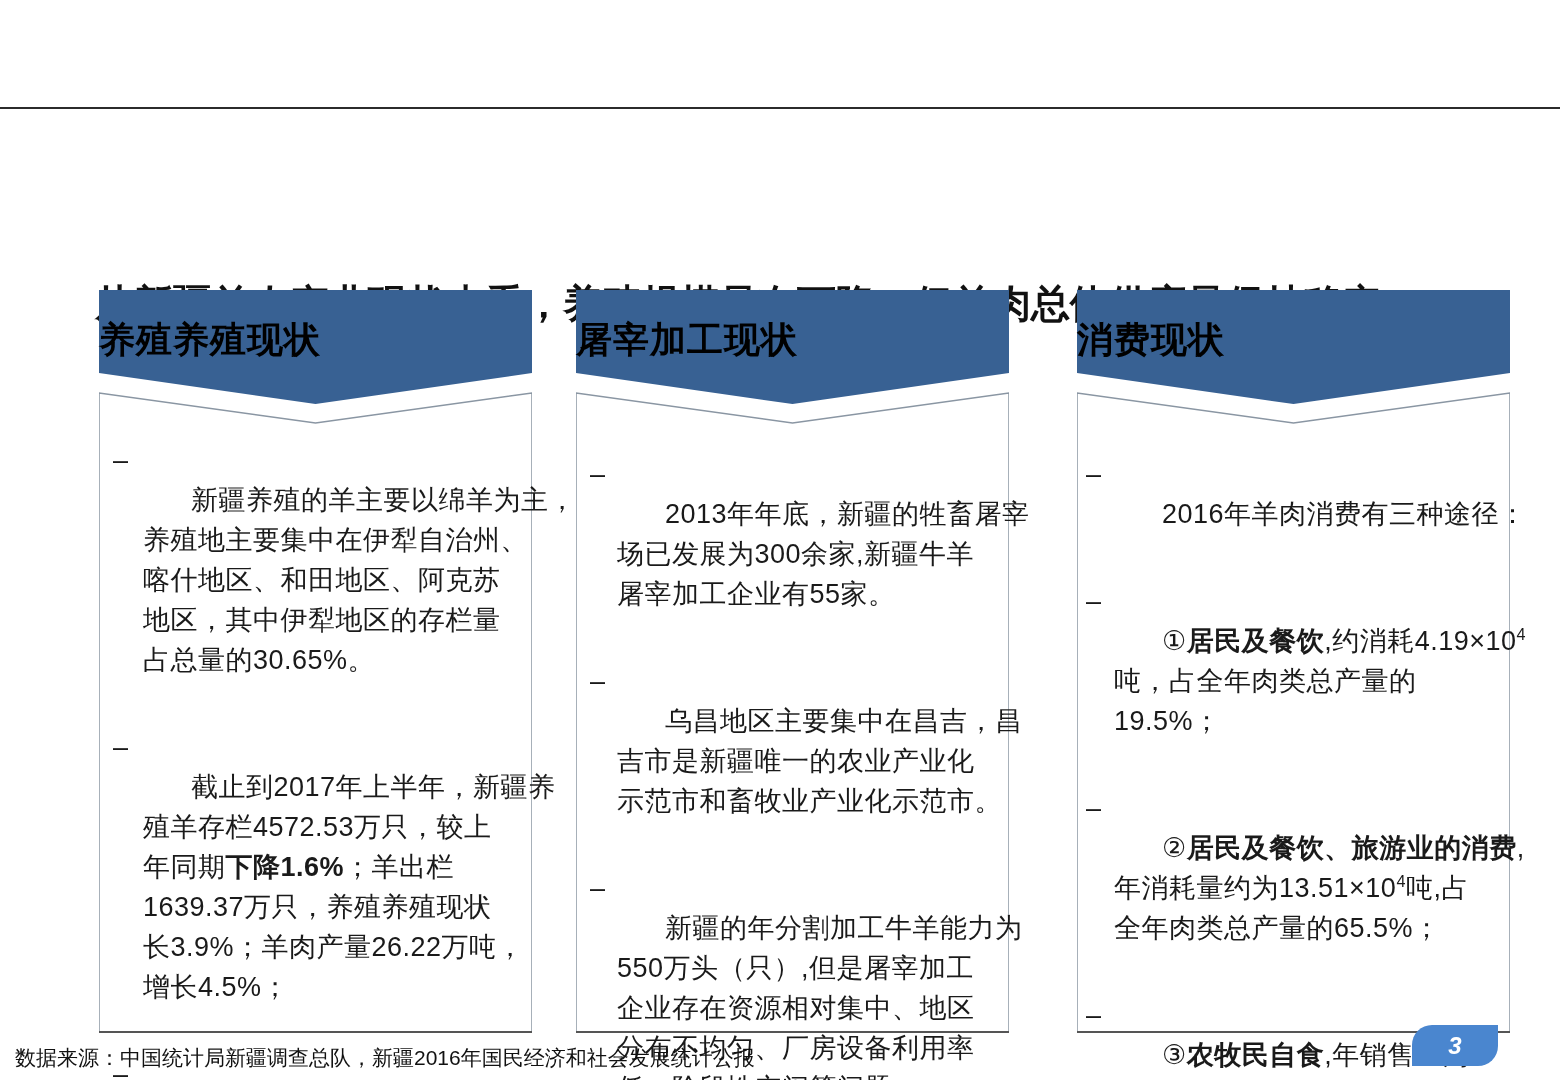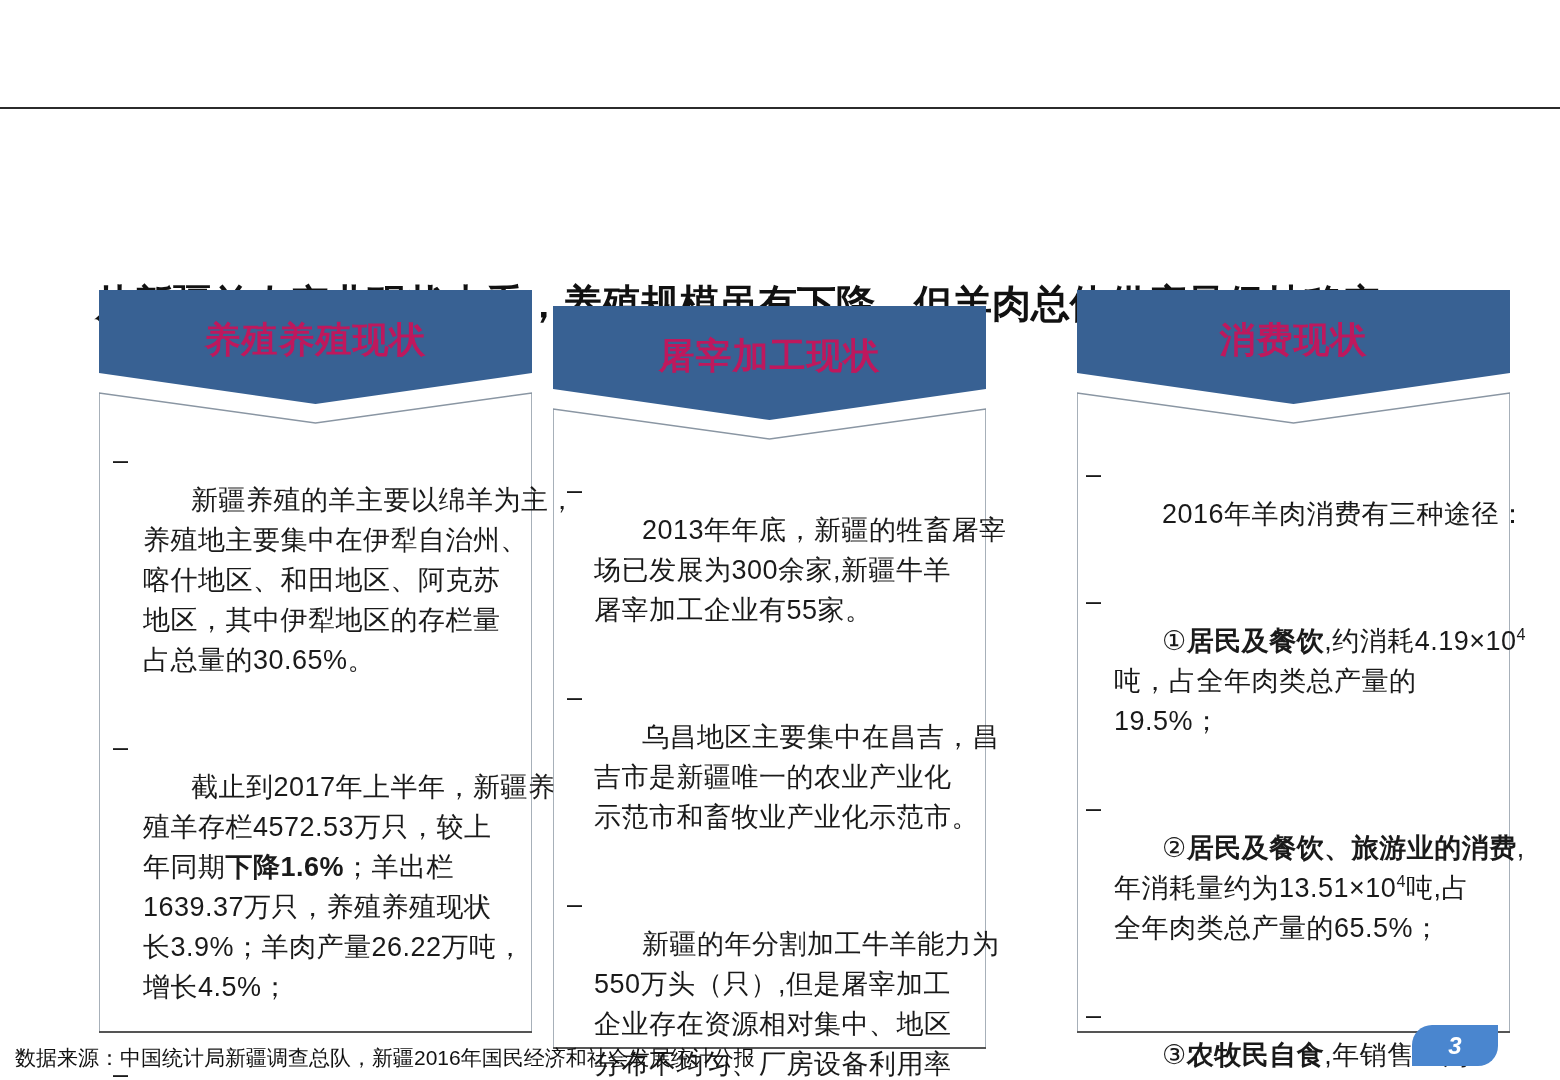--- a/index.html
+++ b/index.html
@@ -18,22 +18,22 @@
     font-size: 39px; font-weight: bold; line-height: 72px;
     color: #111111; white-space: pre;
   }
   .title div { height: 72px; }
   .col {
     position: absolute; top: 290px; width: 433px; height: 743px;
   }
   .col svg { position: absolute; left: 0; top: 0; }
   .col-header {
     position: absolute; left: 0; top: 30px; width: 433px; height: 40px;
-    line-height: 40px; text-align: center;
-    font-size: 36px; font-weight: bold; color: #be185d; letter-spacing: 1px;
+    line-height: 40px; 
+    font-size: 36px; font-weight: bold; color: #000000; letter-spacing: 1px;
   }
   .bullets { position: absolute; left: 0; width: 433px; }
   .bullet {
     position: relative; margin-bottom: 7px;
     font-size: 27px; line-height: 40px; white-space: pre;
     color: #1a1a1a; letter-spacing: 0.5px;
   }
   .dash { position: absolute; top: 0; }
   .b { font-weight: bold; }
   .sup { font-size: 60%; position: relative; top: -0.6em; line-height: 0; }
@@ -43,21 +43,21 @@
     white-space: nowrap;
   }
   .page-badge {
     position: absolute; left: 1412px; top: 1025px; width: 86px; height: 41px;
     background: #4a86cf; border-radius: 20px 0 20px 0;
     color: #ffffff; font-size: 24px; font-weight: bold; font-style: italic;
     text-align: center; line-height: 41px;
   }
   
   #col0 { left: 99px; }
-  #col1 { left: 553px; margin-top: 16px; }
+  #col1 { left: 576px; }
   #col2 { left: 1077px; }
   #col0 .bullets { top: 150px; }
   #col1 .bullets { top: 164px; }
   #col2 .bullets { top: 164px; }
   #col0 .bullet { padding-left: 44px; }
   #col0 .dash { left: 14px; }
   #col1 .bullet { padding-left: 41px; }
   #col1 .dash { left: 14px; }
   #col2 .bullet { padding-left: 37px; }
   #col2 .dash { left: 9px; }

